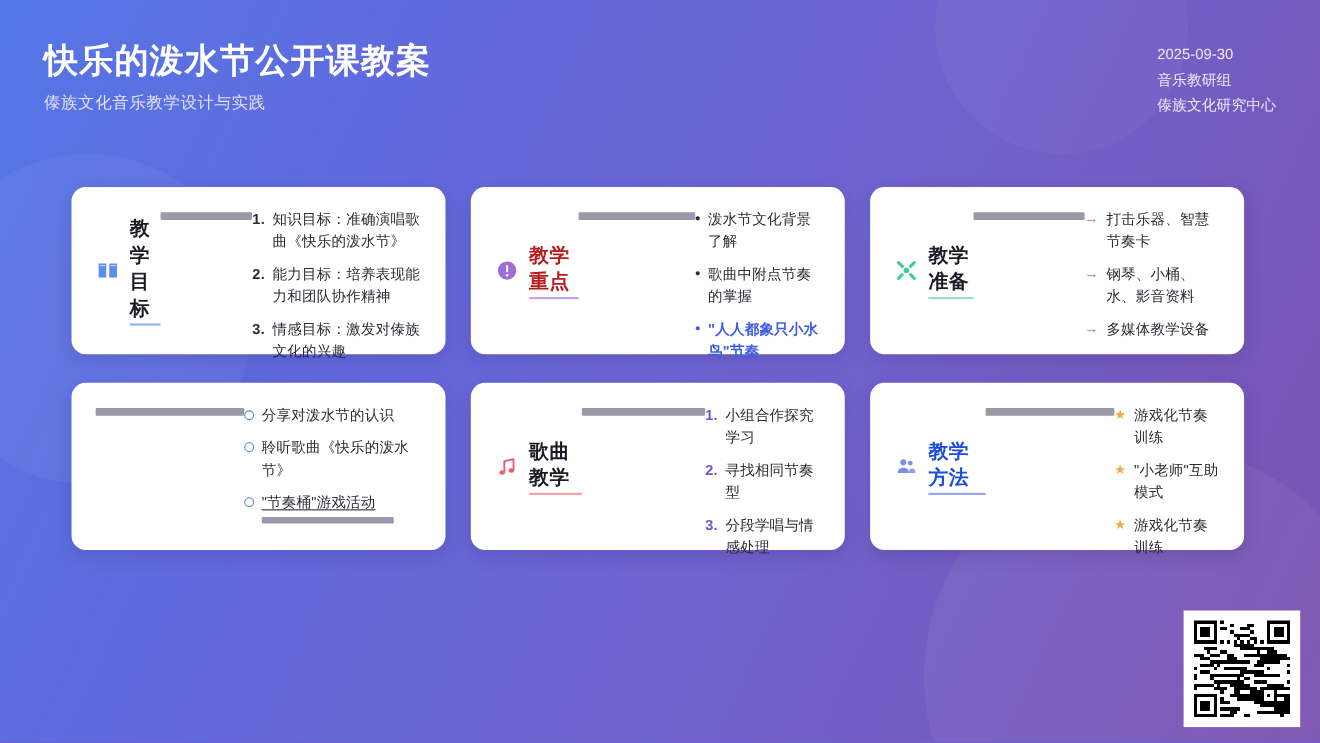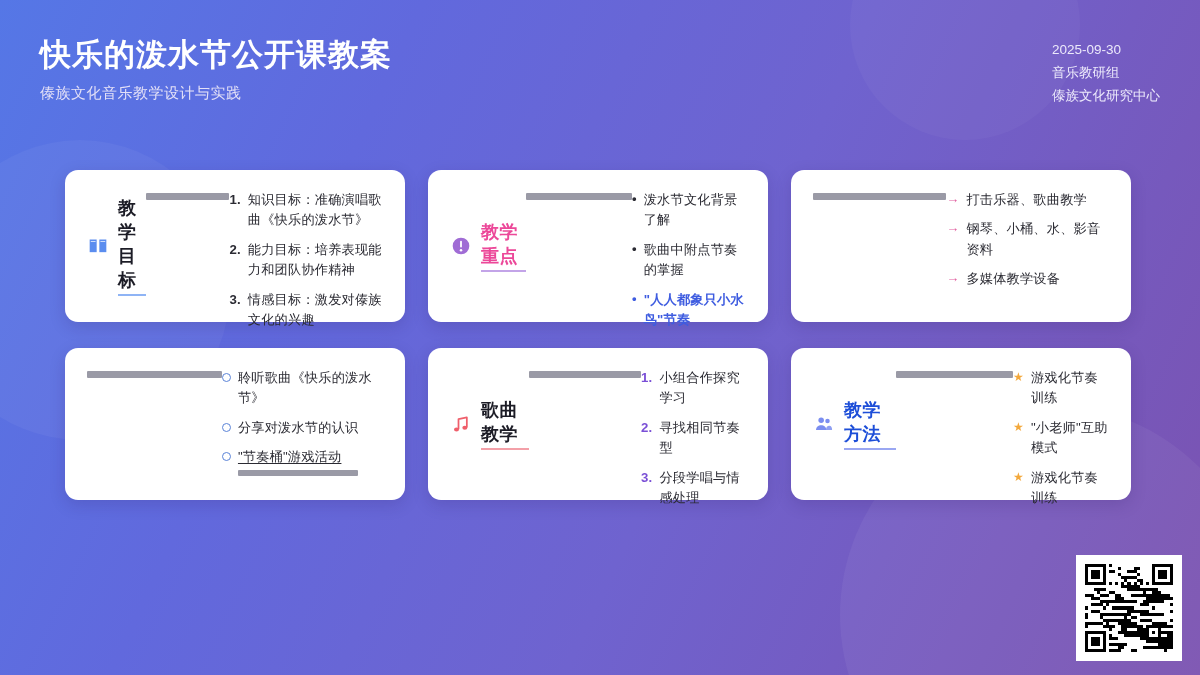--- a/index.html
+++ b/index.html
@@ -152,65 +152,75 @@
       </div>
       <div class="card">
         <div class="card-head">
           <span class="card-icon">
             <svg width="20" height="20" viewBox="0 0 24 24">
               <circle cx="12" cy="12" r="10" fill="#a06cd5"></circle>
               <rect x="10.9" y="5.8" width="2.2" height="8" rx="1.1" fill="#fff"></rect>
               <circle cx="12" cy="17.2" r="1.5" fill="#fff"></circle>
             </svg>
           </span>
-          <span class="card-title" style="color: #ec4899; border-bottom-color: rgb(195, 164, 232);">教学重点</span>
+          <span class="card-title" style="color: #b91c1c; border-bottom-color: rgb(195, 164, 232);">教学重点</span>
         </div>
         <div class="head-bar"></div>
         <ul>
           <li>
             <span class="mk dot">•</span>
             <span class="txt"><span>泼水节文化背景了解</span></span>
           </li>
           <li>
             <span class="mk dot">•</span>
             <span class="txt"><span>歌曲中附点节奏的掌握</span></span>
           </li>
           <li>
             <span class="mk dot hl-blue">•</span>
             <span class="txt"><span class="hl-blue">"人人都象只小水鸟"节奏</span></span>
+          </li>
+        </ul>
+      </div>
+      <div class="card">
+        <div class="card-head">
+          <span class="card-icon">
+            <svg width="20" height="20" viewBox="0 0 24 24">
+              <path d="M3.4 3.2l4.2 4.2M16.6 16.4l4 4" stroke="#3ecf8e" stroke-width="3.4" stroke-linecap="round"></path>
+              <path d="M20.6 3.2l-4.2 4.2M7.4 16.4l-4 4" stroke="#3ecf8e" stroke-width="3.4" stroke-linecap="round"></path>
+              <circle cx="12" cy="12" r="3" fill="#3ecf8e"></circle>
+            </svg>
+          </span>
+          <span class="card-title" style="color: rgb(28, 28, 38); border-bottom-color: rgb(147, 227, 192);">教学准备</span>
+        </div>
+        <div class="head-bar"></div>
+        <ul>
+          <li>
+            <span class="mk arrow">→</span>
+            <span class="txt"><span>打击乐器、智慧节奏卡</span></span>
+          </li>
+          <li>
+            <span class="mk arrow">→</span>
+            <span class="txt"><span>钢琴、小桶、水、影音资料</span></span>
+          </li>
+          <li>
+            <span class="mk arrow">→</span>
+            <span class="txt"><span>多媒体教学设备</span></span>
           </li>
         </ul>
       </div>
       <div class="card">
         <div class="head-bar"></div>
         <ul>
           <li>
-            <span class="mk arrow">→</span>
-            <span class="txt"><span>打击乐器、歌曲教学</span></span>
-          </li>
-          <li>
-            <span class="mk arrow">→</span>
-            <span class="txt"><span>钢琴、小桶、水、影音资料</span></span>
-          </li>
-          <li>
-            <span class="mk arrow">→</span>
-            <span class="txt"><span>多媒体教学设备</span></span>
-          </li>
-        </ul>
-      </div>
-      <div class="card">
-        <div class="head-bar"></div>
-        <ul>
+            <span class="mk ring"></span>
+            <span class="txt"><span>分享对泼水节的认识</span></span>
+          </li>
           <li>
             <span class="mk ring"></span>
             <span class="txt"><span>聆听歌曲《快乐的泼水节》</span></span>
-          </li>
-          <li>
-            <span class="mk ring"></span>
-            <span class="txt"><span>分享对泼水节的认识</span></span>
           </li>
           <li>
             <span class="mk ring"></span>
             <span class="txt"><span class="hl-underline">"节奏桶"游戏活动</span><div class="mark-bar"></div></span>
           </li>
         </ul>
       </div>
       <div class="card">
         <div class="card-head">
           <span class="card-icon">

